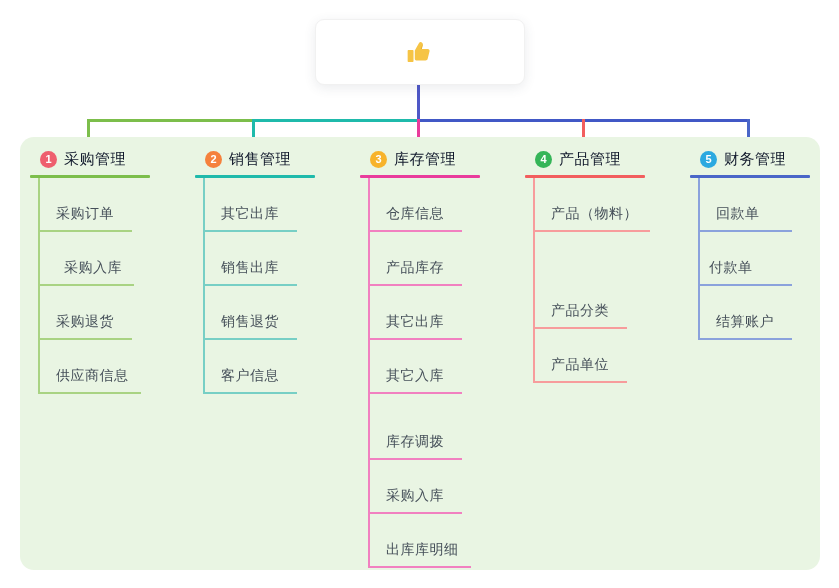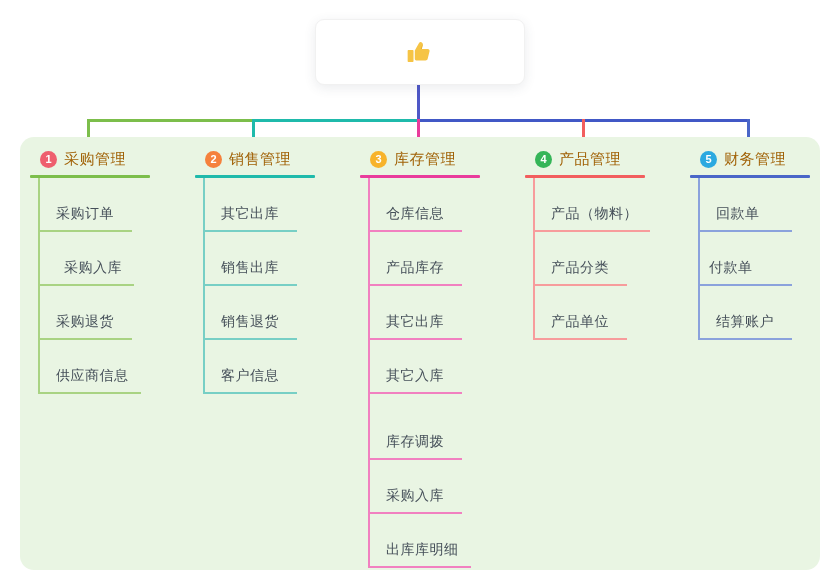--- a/index.html
+++ b/index.html
@@ -25,21 +25,21 @@
     background:#e9f5e3;border-radius:14px;
   }
 
   
   .branch{position:absolute;width:162px;top:146px;}
   .branch-header{display:flex;align-items:center;gap:7px;height:26px;padding-left:10px;}
   .badge{
     width:17px;height:17px;border-radius:50%;flex:0 0 17px;
     color:#ffffff;font-size:11px;line-height:17px;text-align:center;font-weight:bold;
   }
-  .branch-title{font-size:15px;color:#a16207;font-weight:500;letter-spacing:.5px;}
+  .branch-title{font-size:15px;color:#0f172a;font-weight:500;letter-spacing:.5px;}
   .branch-underline{width:120px;height:3px;margin-top:3px;border-radius:1px;}
   .children{margin-left:8px;}
   .child{
     box-sizing:border-box;height:54px;width:max-content;min-width:92px;
     display:flex;align-items:flex-end;
     padding:0 12px 7px 16px;
     font-size:14px;color:#454f59;letter-spacing:.5px;
     border-bottom:2px solid transparent;
   }
 </style>
@@ -116,21 +116,21 @@
         </div>
       </div>
       <div class="branch" style="left: 525px;">
         <div class="branch-header">
           <span class="badge" style="background: rgb(53, 181, 88);">4</span>
           <span class="branch-title">产品管理</span>
         </div>
         <div class="branch-underline" style="background: rgb(242, 94, 94);"></div>
         <div class="children" style="border-left: 2px solid rgb(247, 156, 156);">
           <div class="child" style="border-bottom-color: rgb(247, 156, 156);">产品（物料）</div>
-          <div class="child" style="border-bottom-color: rgb(247, 156, 156);">产品分类</div>
+          <div class="child" style="border-bottom-color: rgb(247, 156, 156); margin-top: 43px;">产品分类</div>
           <div class="child" style="border-bottom-color: rgb(247, 156, 156);">产品单位</div>
         </div>
       </div>
       <div class="branch" style="left: 690px;">
         <div class="branch-header">
           <span class="badge" style="background: rgb(43, 169, 224);">5</span>
           <span class="branch-title">财务管理</span>
         </div>
         <div class="branch-underline" style="background: rgb(74, 102, 200);"></div>
         <div class="children" style="border-left: 2px solid rgb(139, 162, 220);">

